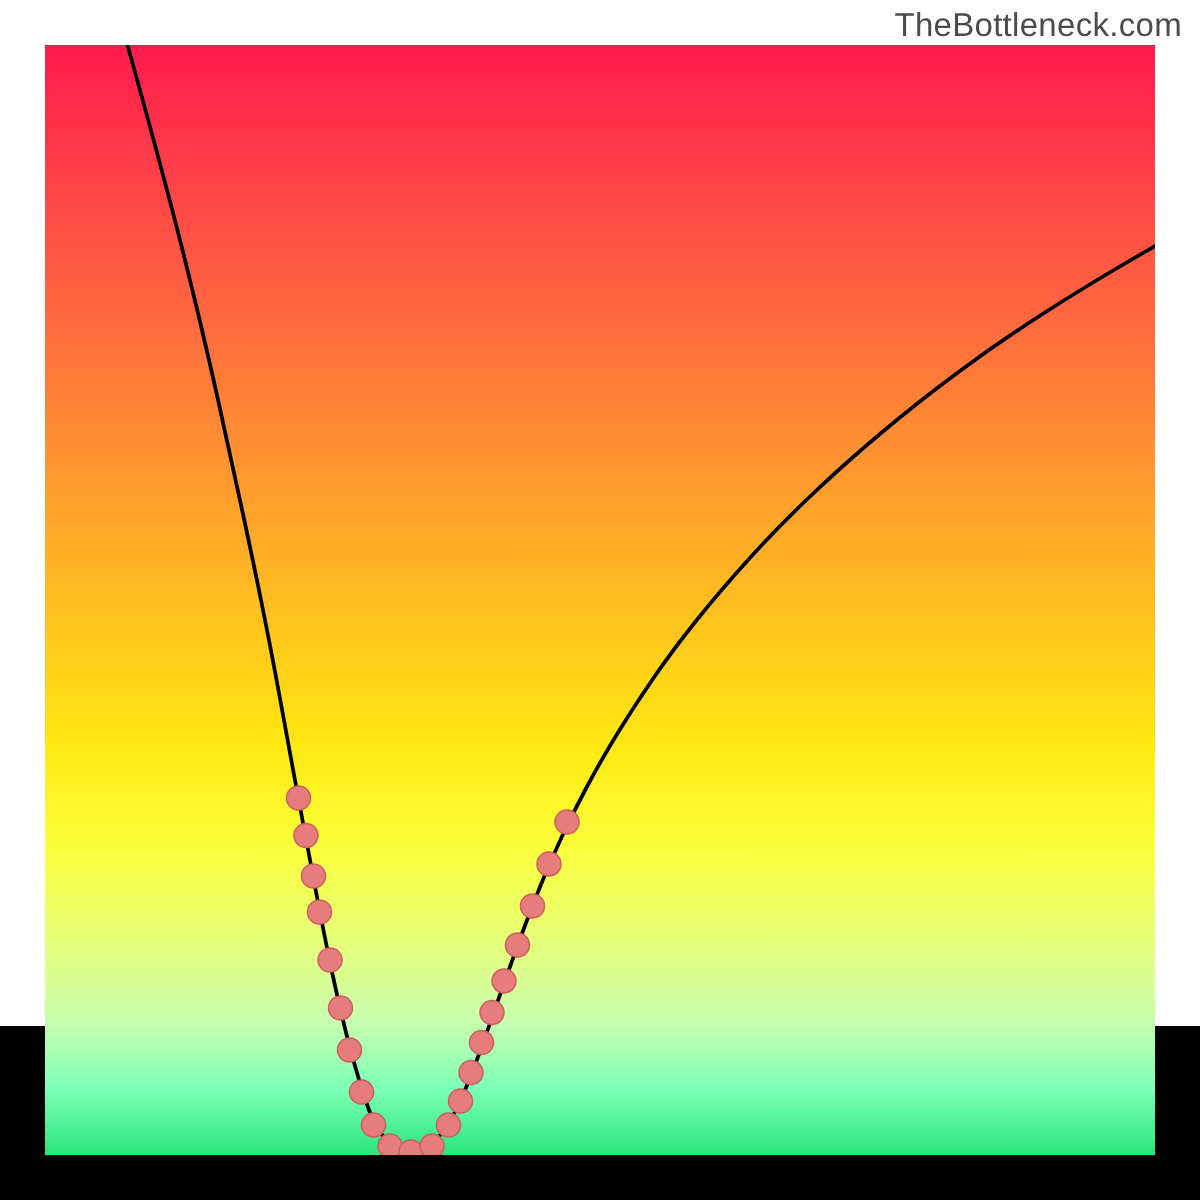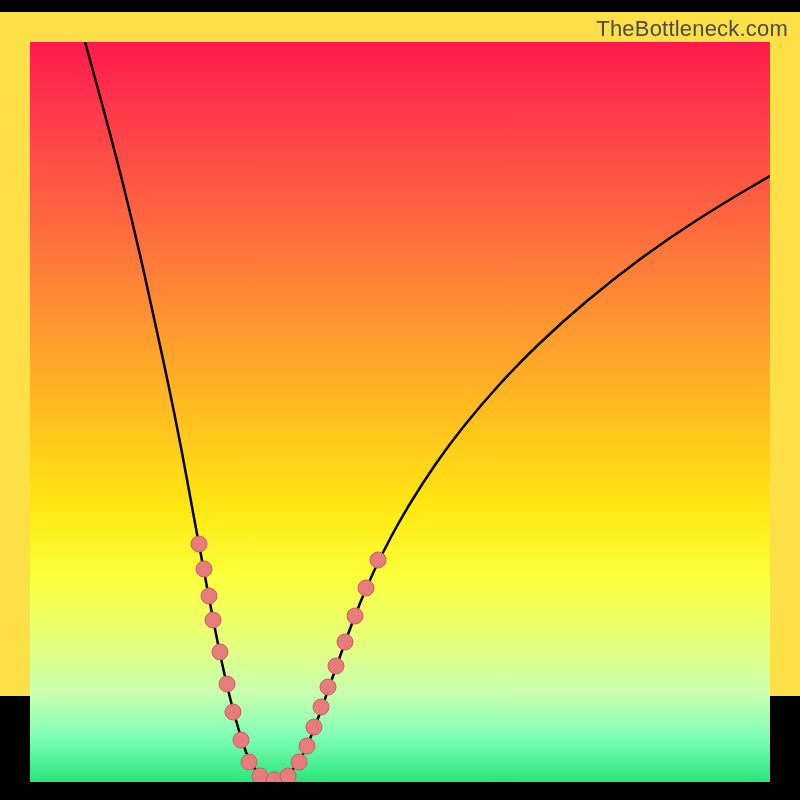--- a/index.html
+++ b/index.html
@@ -6,23 +6,23 @@
     margin: 0;
     padding: 0;
     width: 800px;
     height: 800px;
     overflow: hidden;
     background: #000;
     font-family: Arial, Helvetica, sans-serif;
   }
   .frame {
     position: absolute;
-    top: 12px; left: 0;
+    top: 0; left: 0;
     width: 800px; height: 684px;
-    background: #fde047;
+    background: #ffffff;
   }
   .plot {
     position: absolute;
     top: 30px;
     left: 30px;
     width: 740px;
     height: 740px;
     overflow: hidden;
   }
   .gradient {

